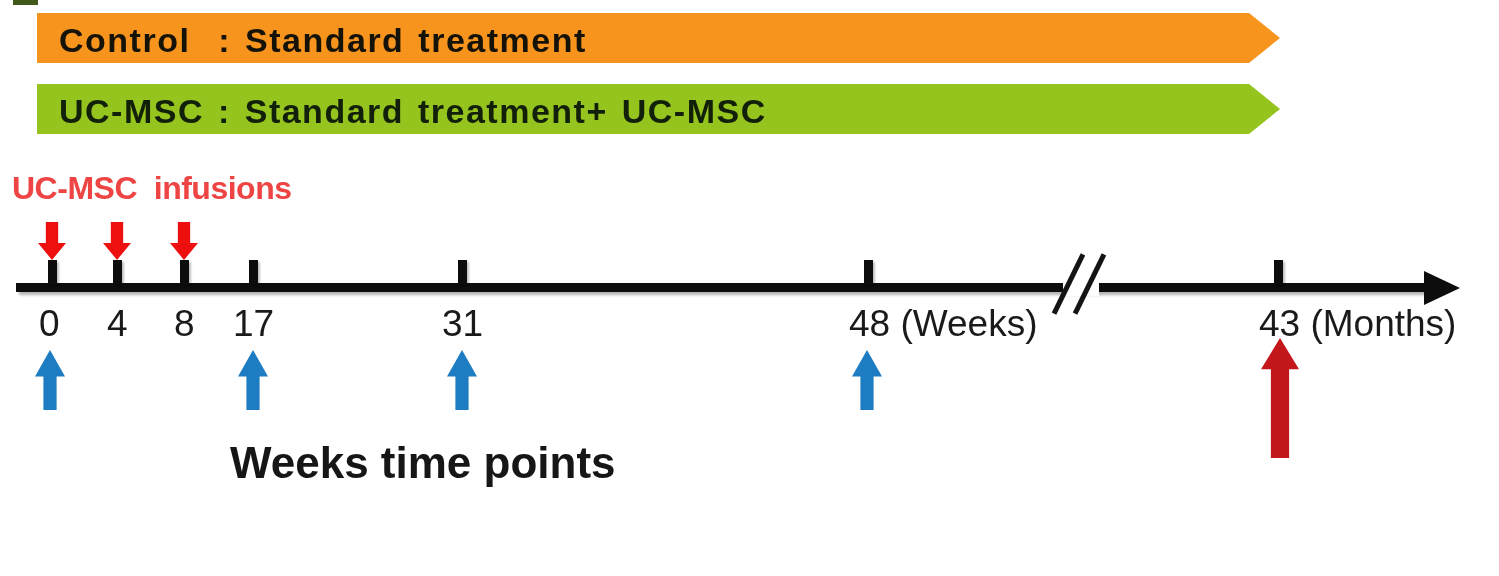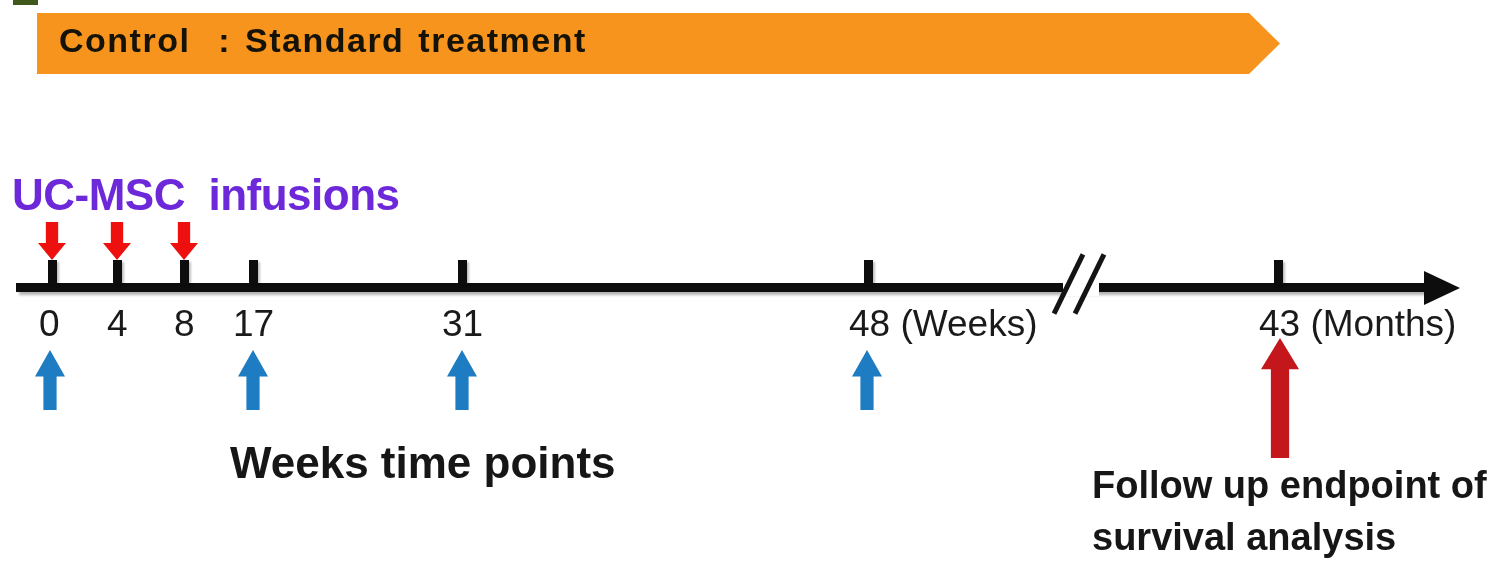--- a/index.html
+++ b/index.html
@@ -5,37 +5,37 @@
   html,body{margin:0;padding:0;background:#fff;}
   #stage{
     position:relative;width:1499px;height:576px;background:#ffffff;overflow:hidden;
     font-family:"Liberation Sans", sans-serif;color:#111;
   }
   
   #top-sliver{position:absolute;left:13px;top:0;width:25px;height:5px;background:#40591b;}
 
   
   .banner{
-    position:absolute;left:37px;width:1243px;height:61px;
+    position:absolute;left:37px;width:1243px;height:50px;
     clip-path:polygon(0 0, calc(100% - 31px) 0, 100% 50%, calc(100% - 31px) 100%, 0 100%);
     filter:drop-shadow(5px 5px 4px rgba(105,105,105,0.55));
   }
   .banner-text{
     position:absolute;left:22px;top:0;height:53px;line-height:54px;
     font-size:34px;font-weight:bold;letter-spacing:1.5px;word-spacing:3px;
     white-space:pre;color:#151208;
   }
   #banner-control{top:13px;}
   #banner-ucmsc{top:84px;}
   #banner-ucmsc .banner-text{color:#12200a;}
 
   
   #infusions-title{
-    position:absolute;left:12px;top:170px;font-size:44px;font-weight:bold;
-    letter-spacing:-0.5px;white-space:pre;color:#6d28d9;
+    position:absolute;left:12px;top:170px;font-size:32px;font-weight:bold;
+    letter-spacing:-0.5px;white-space:pre;color:#ef4444;
   }
   #sample-label{
     position:absolute;left:230px;top:438px;font-size:44px;font-weight:bold;color:#161616;
   }
   #followup-label{
     position:absolute;left:1092px;top:459px;font-size:38px;font-weight:bold;
     line-height:52px;color:#161616;white-space:nowrap;
   }
 
   
@@ -84,20 +84,23 @@
 <body>
 
 <div id="stage">
 
   <div id="top-sliver"></div>
 
   <div class="banner" id="banner-control" style="background: rgb(247, 148, 29);">
     <span class="banner-text">Control  : Standard treatment</span>
   </div>
 
+  <div class="banner" id="banner-ucmsc" style="background: rgb(148, 196, 29);">
+    <span class="banner-text">UC-MSC : Standard treatment+ UC-MSC</span>
+  </div>
 
   <div id="infusions-title">UC-MSC  infusions</div>
 
   <div id="timeline">
     <div id="axis-line"></div>
     <div id="axis-arrowhead"></div>
     <div id="ticks-layer">
         <div class="tick" style="left: 48px; background: rgb(13, 13, 13);"></div>
         <div class="tick-label" style="left: 39px;">0</div>
         <div class="tick" style="left: 113px; background: rgb(13, 13, 13);"></div>
@@ -127,18 +130,14 @@
       <div class="blue-up-arrow" style="left: 35px; background: rgb(30, 124, 194);"></div>
       <div class="blue-up-arrow" style="left: 238px; background: rgb(30, 124, 194);"></div>
       <div class="blue-up-arrow" style="left: 447px; background: rgb(30, 124, 194);"></div>
       <div class="blue-up-arrow" style="left: 852px; background: rgb(30, 124, 194);"></div>
     </div>
 
   <div id="endpoint-arrow" style="background: rgb(195, 23, 28); left: 1261px;"></div>
 
   <div id="sample-label">Weeks time points</div>
 
-  <div id="followup-label">
-    <div>Follow up endpoint of</div>
-    <div>survival analysis</div>
-  </div>
 
 </div>
 
 </body></html>

